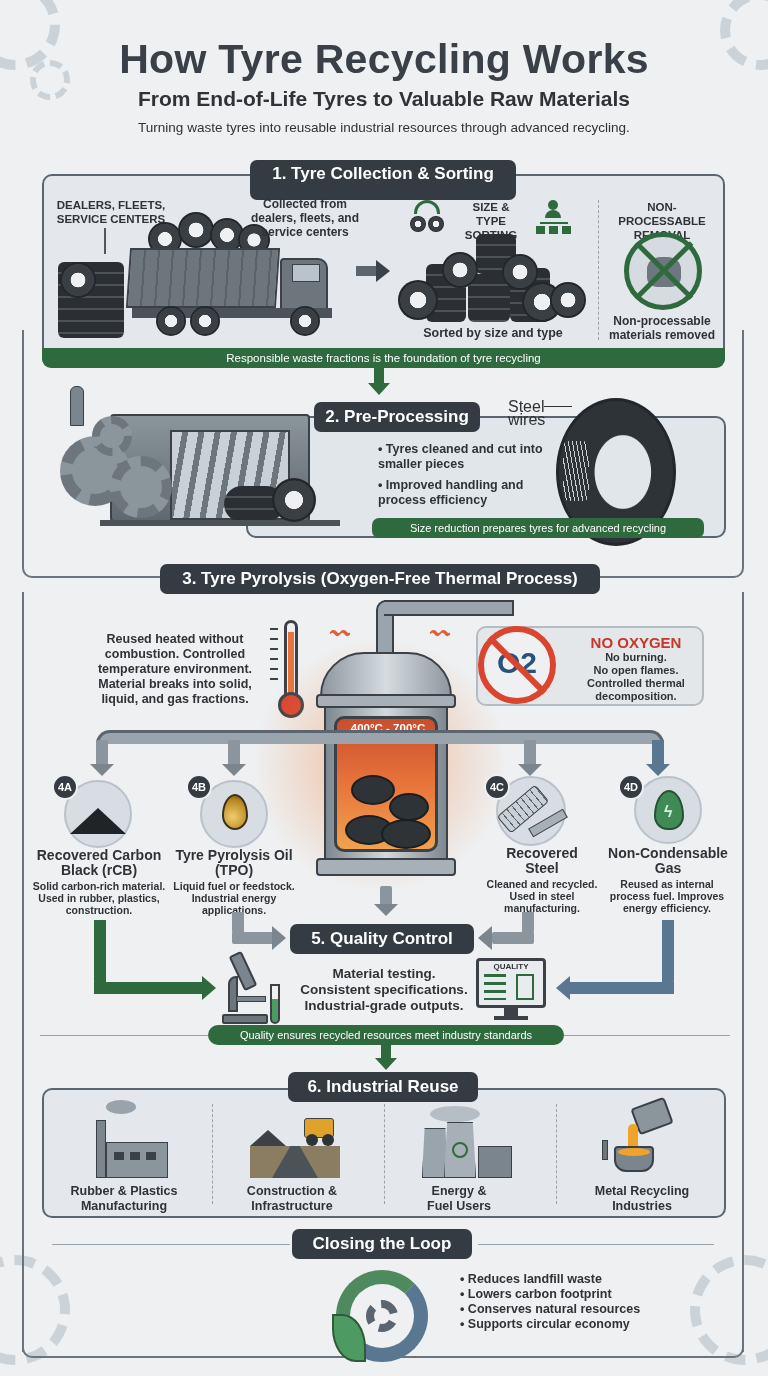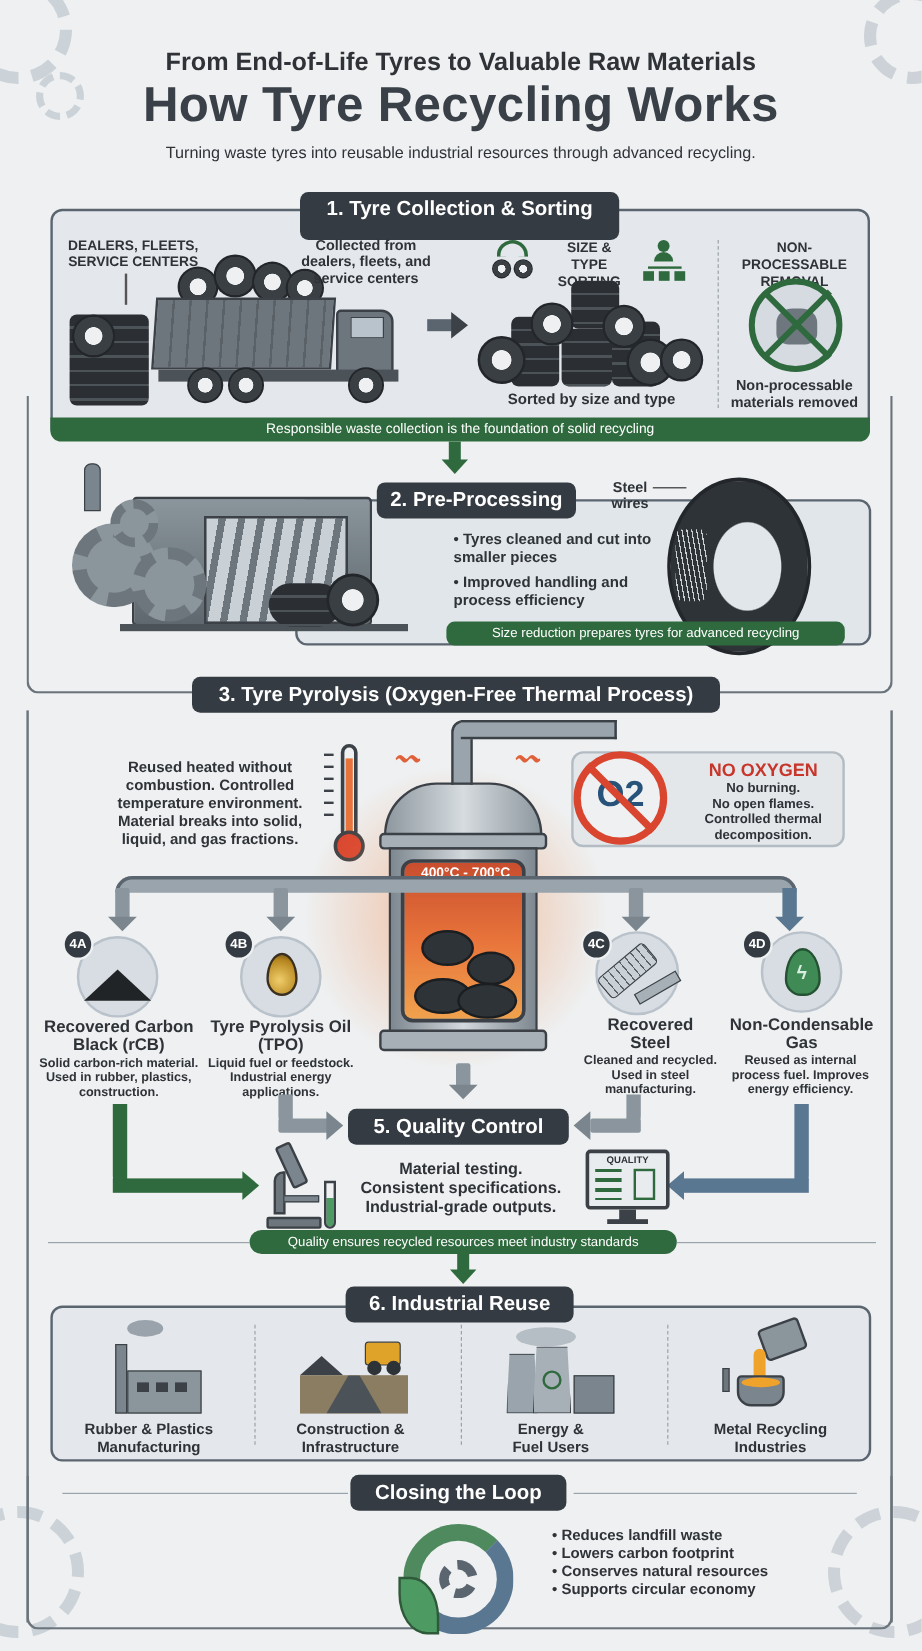--- a/index.html
+++ b/index.html
@@ -72,22 +72,22 @@
 </head>
 <body>
 
 <div class="abs gear" style="left:-30px;top:-20px;width:90px;height:90px;"></div>
 <div class="abs gear" style="left:30px;top:60px;width:40px;height:40px;border-width:6px;"></div>
 <div class="abs gear" style="left:720px;top:-10px;width:80px;height:80px;"></div>
 <div class="abs gear" style="left:-40px;top:1255px;width:110px;height:110px;"></div>
 <div class="abs gear" style="left:690px;top:1255px;width:110px;height:110px;"></div>
 
 <div class="abs ctext" style="left:0;top:36px;width:768px;">
+  <div style="font-size:41px;font-weight:bold;color:#3a4047;letter-spacing:0.3px;">How Tyre Recycling Works</div>
   <div style="font-size:21px;font-weight:bold;color:#2f3338;margin-top:4px;">From End-of-Life Tyres to Valuable Raw Materials</div>
-  <div style="font-size:41px;font-weight:bold;color:#3a4047;letter-spacing:0.3px;">How Tyre Recycling Works</div>
   <div style="font-size:13.5px;color:#2f3338;margin-top:9px;">Turning waste tyres into reusable industrial resources through advanced recycling.</div>
 </div>
 
 <div class="abs panel" style="left:42px;top:174px;width:683px;height:193px;"></div>
 <div class="abs pill" style="left:250px;top:160px;width:266px;height:40px;line-height:28px;font-size:17px;">1. Tyre Collection &amp; Sorting</div>
 
 <div class="abs ctext bold" style="left:56px;top:198px;width:110px;font-size:11.5px;line-height:14px;">DEALERS, FLEETS, SERVICE CENTERS</div>
 <div class="abs" style="left:104px;top:228px;width:2px;height:26px;background:#555;"></div>
 <div class="abs tyre-stack" style="left:58px;top:262px;width:66px;height:76px;"></div>
 <div class="abs tyre" style="left:60px;top:262px;width:36px;height:36px;"></div>
@@ -141,42 +141,42 @@
 
 <div class="abs" style="left:598px;top:200px;width:0;height:140px;border-left:1px dashed #9aa3ab;"></div>
 <div class="abs ctext bold" style="left:604px;top:200px;width:116px;font-size:11.5px;line-height:14px;">NON-PROCESSABLE REMOVAL</div>
 <div class="abs" style="left:624px;top:232px;width:78px;height:78px;border-radius:50%;border:5px solid #2f6a3e;background:#d5dbe0;">
   <div class="abs" style="left:18px;top:20px;width:34px;height:30px;border-radius:40% 40% 30% 30%;background:#6e777e;"></div>
   <div class="abs" style="left:-4px;top:31px;width:78px;height:5px;background:#2f6a3e;transform:rotate(45deg);"></div>
   <div class="abs" style="left:-4px;top:31px;width:78px;height:5px;background:#2f6a3e;transform:rotate(-45deg);"></div>
 </div>
 <div class="abs ctext" style="left:604px;top:314px;width:116px;font-size:12px;line-height:14px;font-weight:bold;">Non-processable materials removed</div>
 
-<div class="abs green-bar" style="left:42px;top:348px;width:683px;height:20px;line-height:20px;border-radius:0 0 9px 9px;">Responsible waste collection is the foundation of solid recycling</div>
+<div class="abs green-bar" style="left:42px;top:348px;width:683px;height:20px;line-height:20px;border-radius:0 0 9px 9px;">Responsible waste fractions is the foundation of tyre recycling</div>
 
 <div class="abs pipe-g" style="left:374px;top:368px;width:10px;height:16px;"></div>
 <div class="abs arrow-down" style="left:368px;top:383px;"></div>
 
 <div class="abs" style="left:22px;top:330px;width:722px;height:248px;border:2px solid #6b747c;border-top:none;border-radius:0 0 10px 10px;"></div>
 <div class="abs panel" style="left:246px;top:416px;width:480px;height:122px;background:#e1e6ea;"></div>
 
 <div class="abs" style="left:40px;top:386px;width:310px;height:160px;">
   <div class="abs" style="left:30px;top:0;width:14px;height:40px;background:#7b858d;border-radius:6px 6px 0 0;border:1px solid #3b4147;"></div>
   <div class="abs" style="left:70px;top:28px;width:200px;height:108px;background:linear-gradient(#8b959c,#5f686f);border:2px solid #3b4147;border-radius:4px;"></div>
   <div class="abs" style="left:130px;top:44px;width:120px;height:90px;background:repeating-linear-gradient(100deg,#c9d0d6 0 10px,#6d767d 10px 16px);border:2px solid #3b4147;"></div>
   <div class="abs gear" style="left:20px;top:50px;width:70px;height:70px;border:12px dashed #6d767d;background:#8b959c;opacity:1;"></div>
   <div class="abs gear" style="left:70px;top:70px;width:62px;height:62px;border:10px dashed #6d767d;background:#8b959c;opacity:1;"></div>
   <div class="abs gear" style="left:52px;top:30px;width:40px;height:40px;border:8px dashed #6d767d;background:#8b959c;opacity:1;"></div>
   <div class="abs" style="left:60px;top:134px;width:240px;height:6px;background:#4b5258;"></div>
   <div class="abs tyre-stack" style="left:184px;top:100px;width:60px;height:36px;border-radius:18px;"></div>
   <div class="abs tyre" style="left:232px;top:92px;width:44px;height:44px;"></div>
 </div>
 
 <div class="abs pill" style="left:290px;top:402px;width:166px;height:30px;line-height:30px;font-size:17px;margin-left:24px;">2. Pre-Processing</div>
-<div class="abs ctext" style="left:508px;top:400px;width:34px;font-size:12px;line-height:13px;font-weight:bold;">Steel wires</div>
+<div class="abs ctext" style="left:508px;top:400px;width:34px;font-size:16px;line-height:13px;font-weight:normal;">Steel wires</div>
 <div class="abs" style="left:544px;top:406px;width:28px;height:1px;background:#333;"></div>
 
 <ul class="abs bullets" style="left:378px;top:442px;width:170px;font-size:12.5px;line-height:15px;font-weight:bold;">
   <li style="margin-bottom:6px;">Tyres cleaned and cut into smaller pieces</li>
   <li>Improved handling and process efficiency</li>
 </ul>
 
 <div class="abs" style="left:556px;top:398px;width:120px;height:148px;border-radius:50% / 50%;background:radial-gradient(ellipse 42% 44% at 56% 50%, #e1e6ea 0 58%, #2e3337 60% 100%);border:3px solid #23272b;">
   <div class="abs" style="left:4px;top:40px;width:26px;height:60px;background:repeating-linear-gradient(80deg,#2e3337 0 3px,#c9cfd4 3px 4px);border-radius:6px;"></div>
 </div>
@@ -287,21 +287,21 @@
   <div class="abs" style="left:6px;top:24px;width:10px;height:36px;background:#6d767d;border:2px solid #3b4147;border-radius:8px 0 0 0;"></div>
   <div class="abs" style="left:14px;top:44px;width:30px;height:6px;background:#7b858d;border:1px solid #3b4147;"></div>
   <div class="abs" style="left:0;top:62px;width:46px;height:10px;background:#6d767d;border:2px solid #3b4147;border-radius:2px;"></div>
   <div class="abs" style="left:48px;top:32px;width:10px;height:40px;border:2px solid #3b4147;border-radius:0 0 6px 6px;background:linear-gradient(transparent 35%,#4e9a63 35%);"></div>
 </div>
 <div class="abs ctext" style="left:296px;top:966px;width:176px;font-size:13.5px;line-height:16px;font-weight:bold;">
   <div>Material testing.</div>
   <div>Consistent specifications.</div>
   <div>Industrial-grade outputs.</div>
 </div>
-<div class="abs" style="left:476px;top:958px;width:70px;height:66px;margin-left:12px;">
+<div class="abs" style="left:476px;top:958px;width:70px;height:66px;">
   <div class="abs" style="left:0;top:0;width:70px;height:50px;background:#e8ecef;border:3px solid #3b4147;border-radius:4px;"></div>
   <div class="abs" style="left:0;top:4px;width:70px;text-align:center;font-size:8px;font-weight:bold;">QUALITY</div>
   <div class="abs" style="left:8px;top:16px;width:22px;height:26px;background:repeating-linear-gradient(#2f6a3e 0 3px,transparent 3px 8px);"></div>
   <div class="abs" style="left:40px;top:16px;width:18px;height:26px;border:2px solid #2f6a3e;"></div>
   <div class="abs" style="left:28px;top:50px;width:14px;height:10px;background:#3b4147;"></div>
   <div class="abs" style="left:18px;top:58px;width:34px;height:4px;background:#3b4147;"></div>
 </div>
 <div class="abs green-bar" style="left:208px;top:1025px;width:356px;height:20px;line-height:20px;border-radius:10px;font-size:11px;">Quality ensures recycled resources meet industry standards</div>
 <div class="abs" style="left:40px;top:1035px;width:168px;height:1px;background:#9aa3ab;"></div>
 <div class="abs" style="left:564px;top:1035px;width:166px;height:1px;background:#9aa3ab;"></div>

